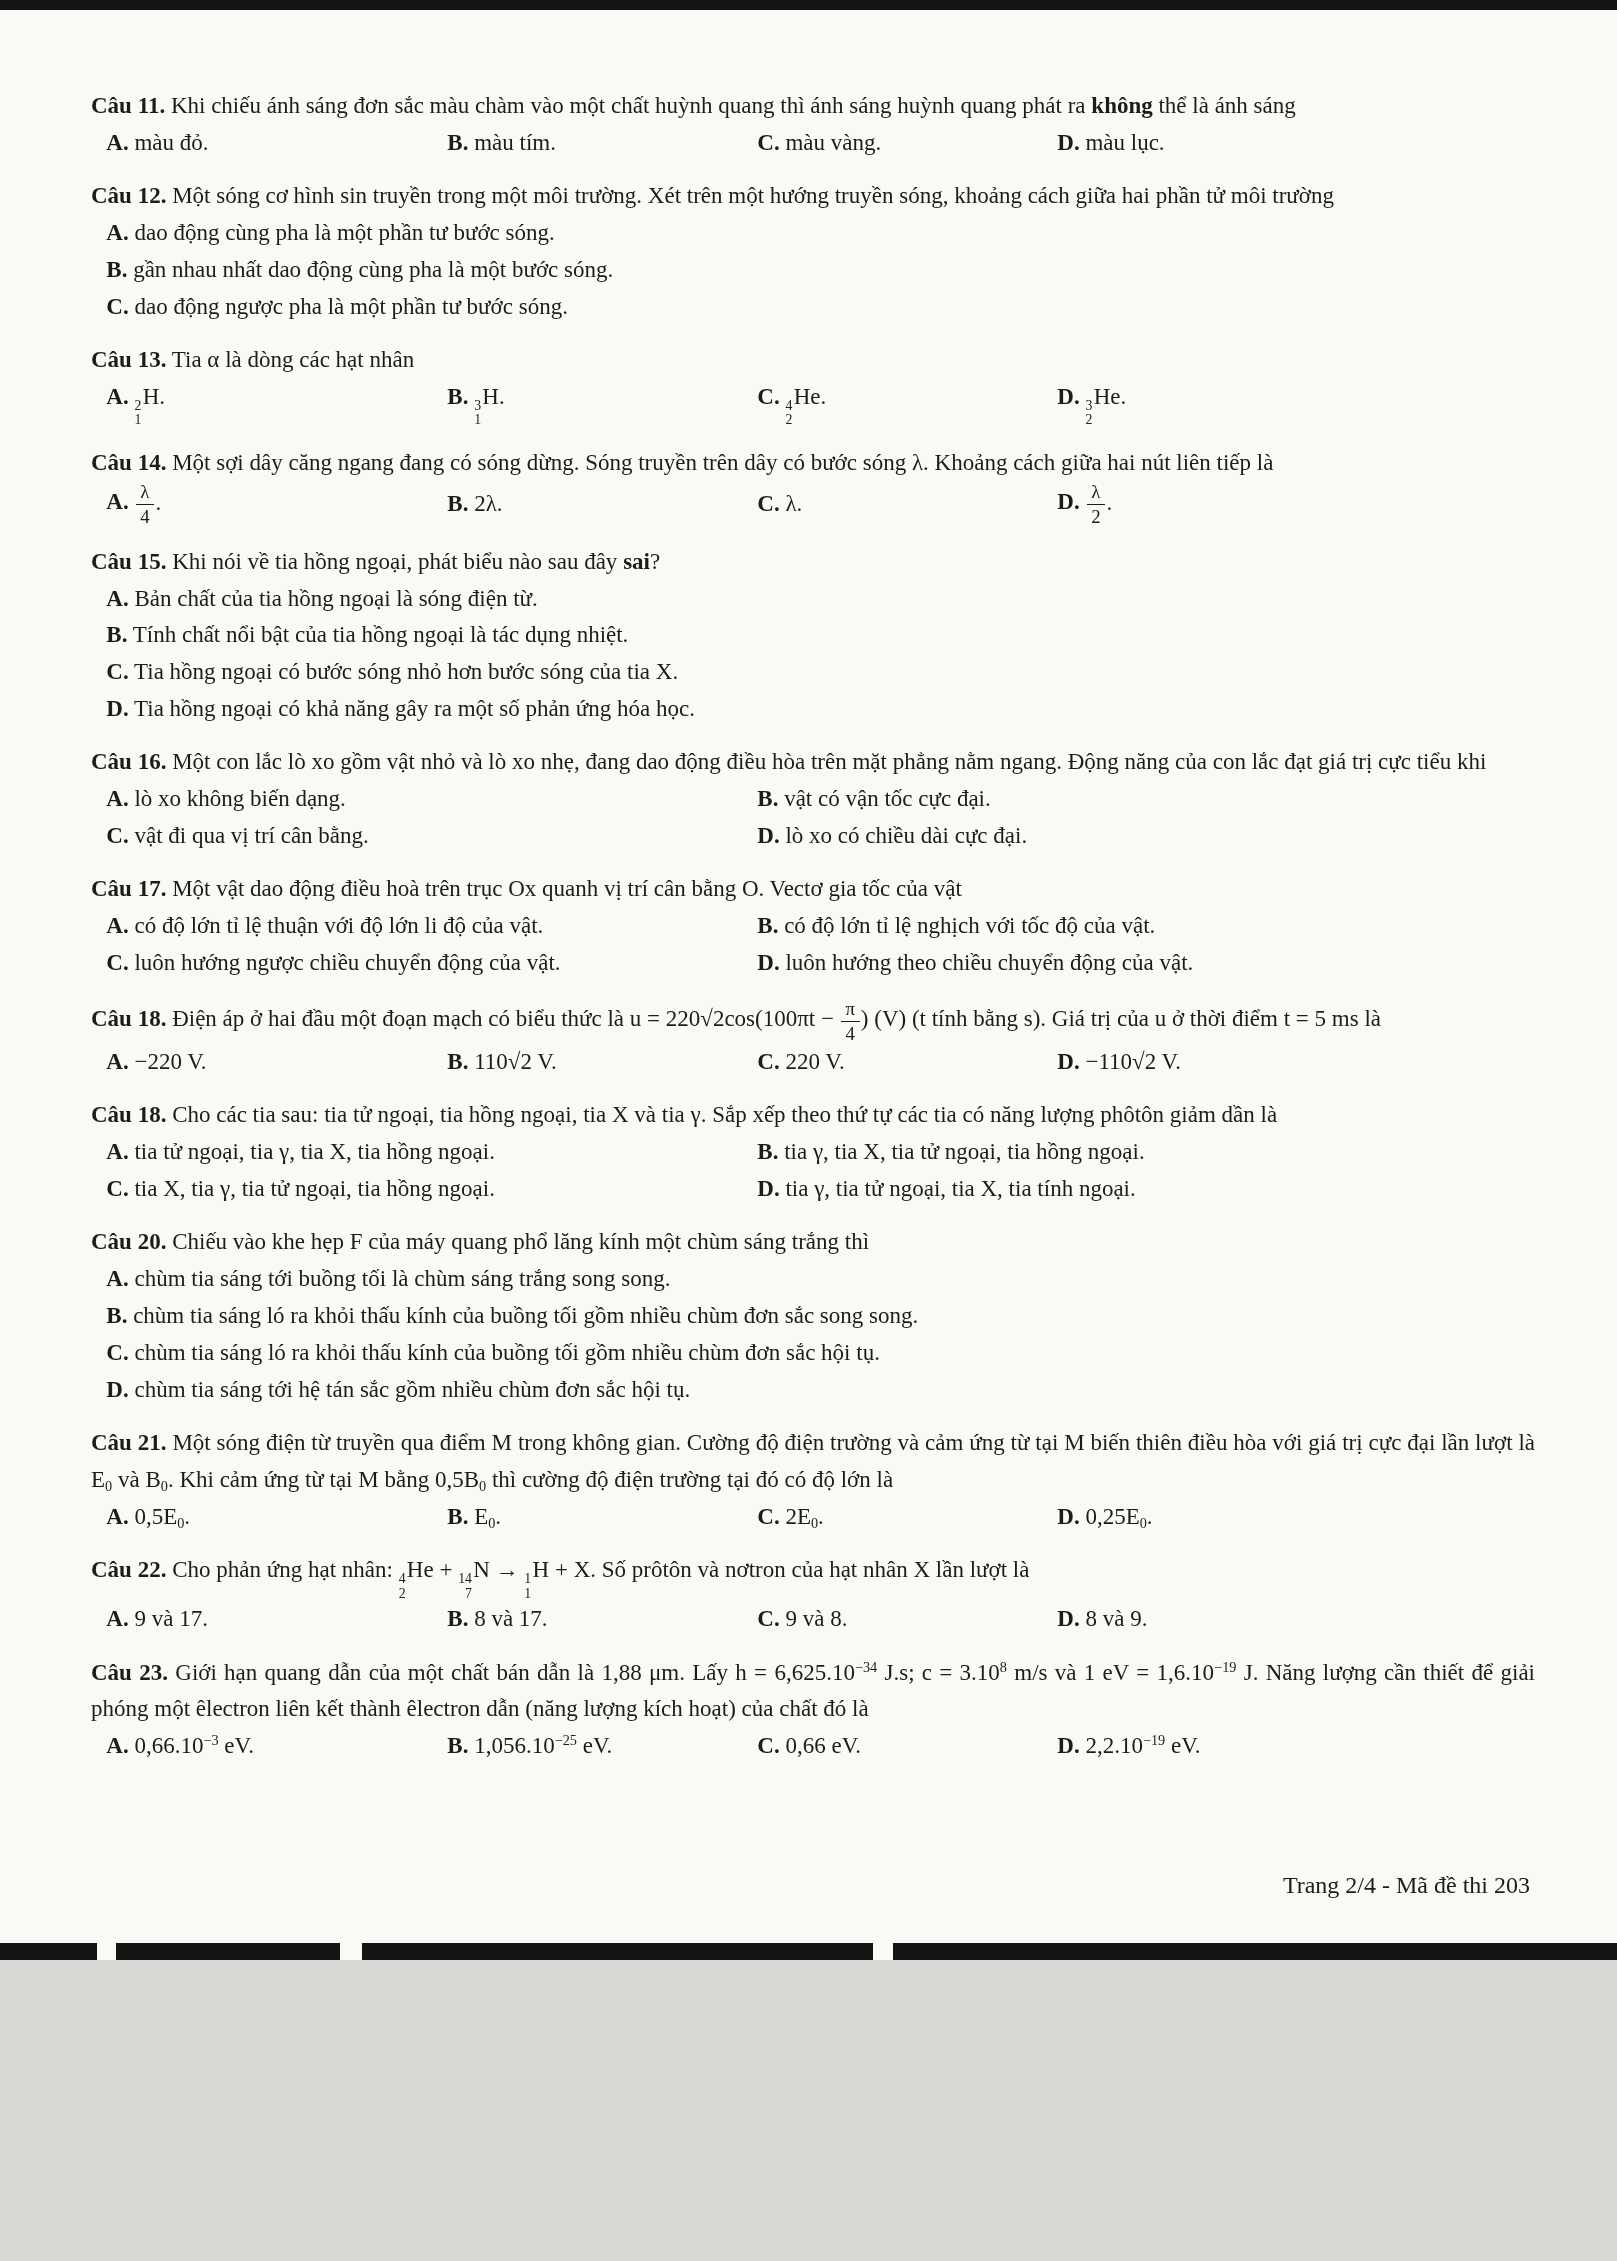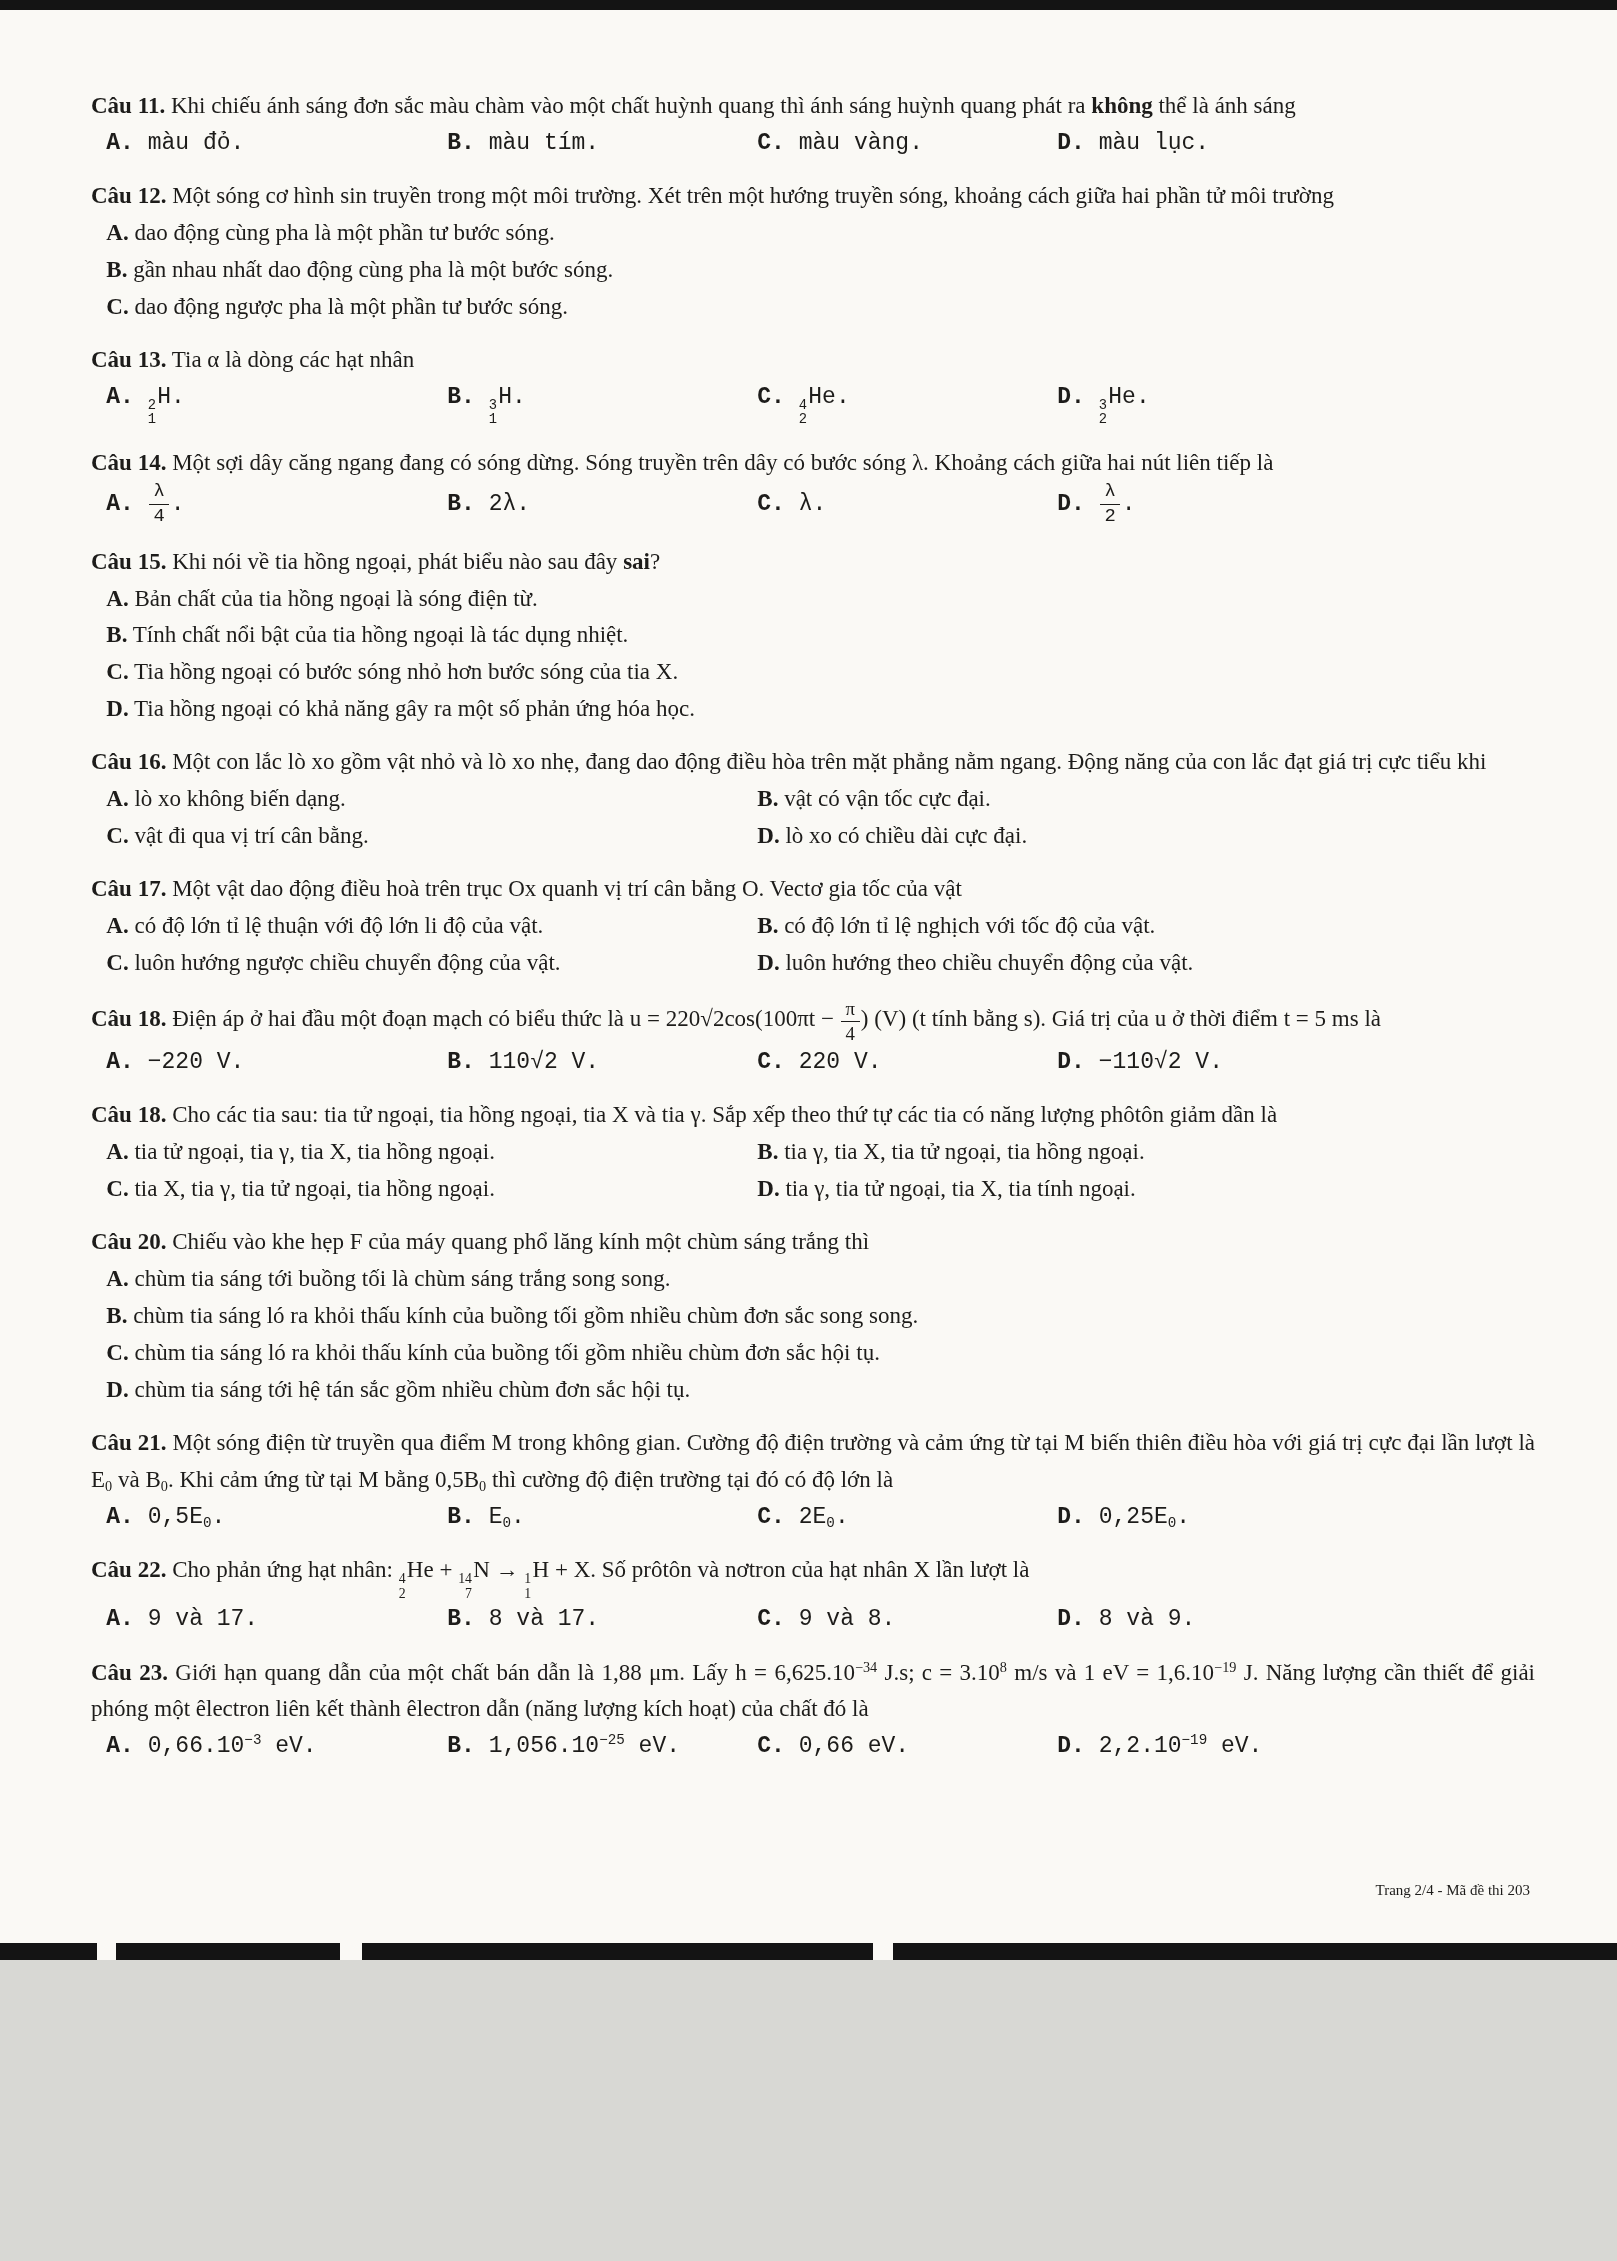--- a/index.html
+++ b/index.html
@@ -42,21 +42,20 @@
   .stem{ text-align:justify; }
   .q-num{ font-weight:700; }
   .b{ font-weight:700; }
   .opt-label{ font-weight:700; }
   .opts-list .option{ padding-left:15.3px; }
   .opts-row4{
     display:grid;
     grid-template-columns:341px 310px 300px 1fr;
     padding-left:15.3px;
     align-items:center;
-    font-family:Liberation Mono, monospace;
   }
   .opts-grid2{
     display:grid;
     grid-template-columns:651px 1fr;
     padding-left:15.3px;
   }
   
   .frac{
     display:inline-flex; flex-direction:column;
     text-align:center; vertical-align:middle;
@@ -66,21 +65,21 @@
   .frac .fr-den{ display:block; padding:1.3px 4.5px 0; }
   
   .nuc{
     display:inline-flex; flex-direction:column; align-items:flex-end;
     line-height:1.05; font-size:0.6em; vertical-align:-0.45em; margin-right:1.3px;
   }
   .sup{ font-size:0.62em; vertical-align:0.55em; line-height:0; }
   .sub{ font-size:0.62em; vertical-align:-0.28em; line-height:0; }
   .footer{
     position:absolute; right:87px; bottom:61px;
-    font-size:15px;
+    font-size:24px;
   }
 </style>
 </head>
 <body>
 
 <div class="page">
   <div class="bar-top"></div>
 
   <main class="content">
     <div>

